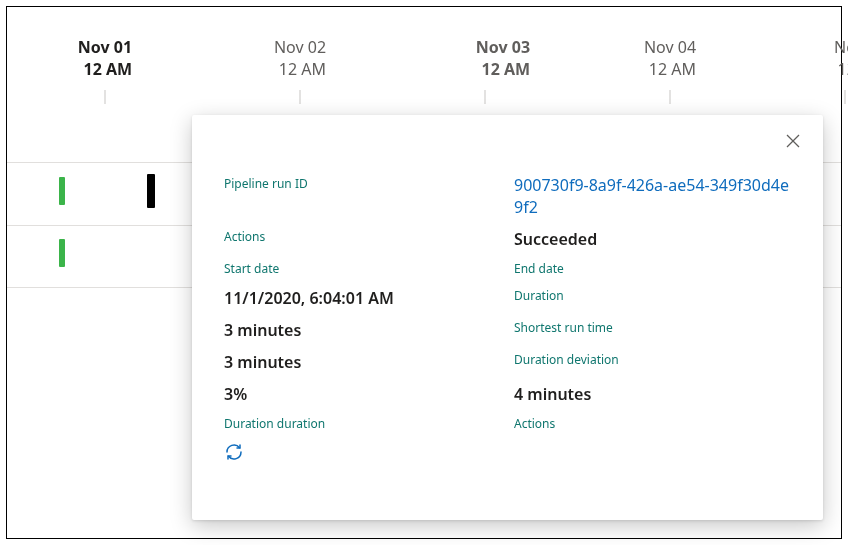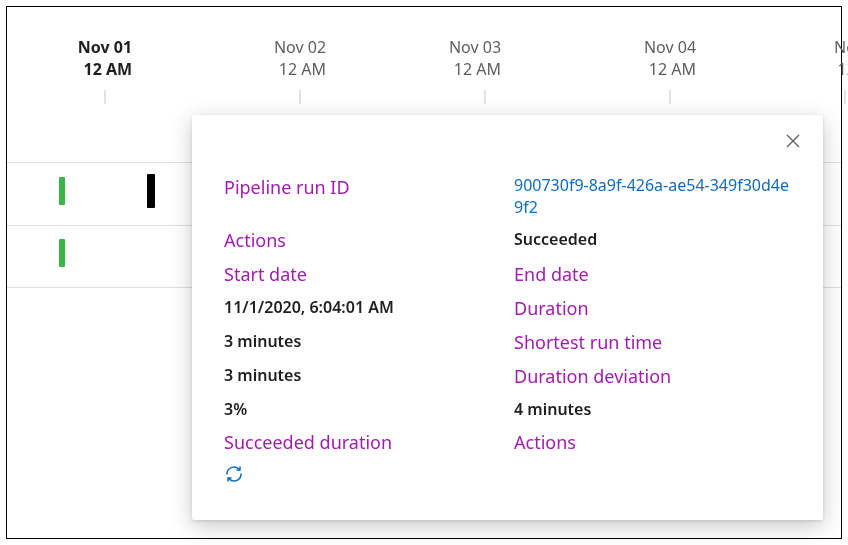--- a/index.html
+++ b/index.html
@@ -80,21 +80,21 @@
       cursor: pointer;
       color: #605e5c;
     }
     .details {
       display: grid;
       grid-template-columns: 280px 1fr;
       row-gap: 10px;
       column-gap: 10px;
       margin-top: 32px;
     }
-    .lbl { color: #a21caf; font-size: 18px; }
+    .lbl { color: #0f766e; font-size: 12px; }
     .val { color: #201f1e; font-size: 16px; font-weight: 600; }
     .val.link { color: #0F6CBD; font-weight: 400; cursor: pointer; word-break: break-all; line-height: 1.35; }
     .rerun-icon {
       color: #0F6CBD;
       cursor: pointer;
       display: inline-flex;
       align-items: center;
     }
   </style>
 </head>
@@ -107,21 +107,21 @@
   <div class="date-label current" style="left: 98px;">
         <span class="d1">Nov 01</span>
         <span class="d2">12 AM</span>
       </div>
       <div class="tick" style="left: 98px;"></div>
       <div class="date-label" style="left: 293px;">
         <span class="d1">Nov 02</span>
         <span class="d2">12 AM</span>
       </div>
       <div class="tick" style="left: 293px;"></div>
-      <div class="date-label" style="left: 468px;">
+      <div class="date-label" style="left: 496px; font-weight: bold;">
         <span class="d1">Nov 03</span>
         <span class="d2">12 AM</span>
       </div>
       <div class="tick" style="left: 478px;"></div>
       <div class="date-label" style="left: 663px;">
         <span class="d1">Nov 04</span>
         <span class="d2">12 AM</span>
       </div>
       <div class="tick" style="left: 663px;"></div>
       <div class="date-label" style="left: 838px;">
@@ -163,21 +163,21 @@
       <div class="val">3 minutes</div>
 
       <div class="lbl">Shortest run time</div>
       <div class="val">3 minutes</div>
 
       <div class="lbl">Duration deviation</div>
       <div class="val">3%</div>
 
       <div class="val">4 minutes</div>
 
-      <div class="lbl">Succeeded duration</div>
+      <div class="lbl">Duration duration</div>
 
       <div class="lbl">Actions</div>
       <div class="val">
         <span class="rerun-icon">
           <svg width="20" height="20" viewBox="0 0 20 20" fill="none" stroke="currentColor" stroke-width="1.5" stroke-linecap="round">
             <path d="M3 10a7 7 0 0 1 12.5-4.3"></path>
             <path d="M17 10a7 7 0 0 1-12.5 4.3"></path>
             <polyline points="16,3 16,6 13,6"></polyline>
             <polyline points="4,17 4,14 7,14"></polyline>
           </svg>

